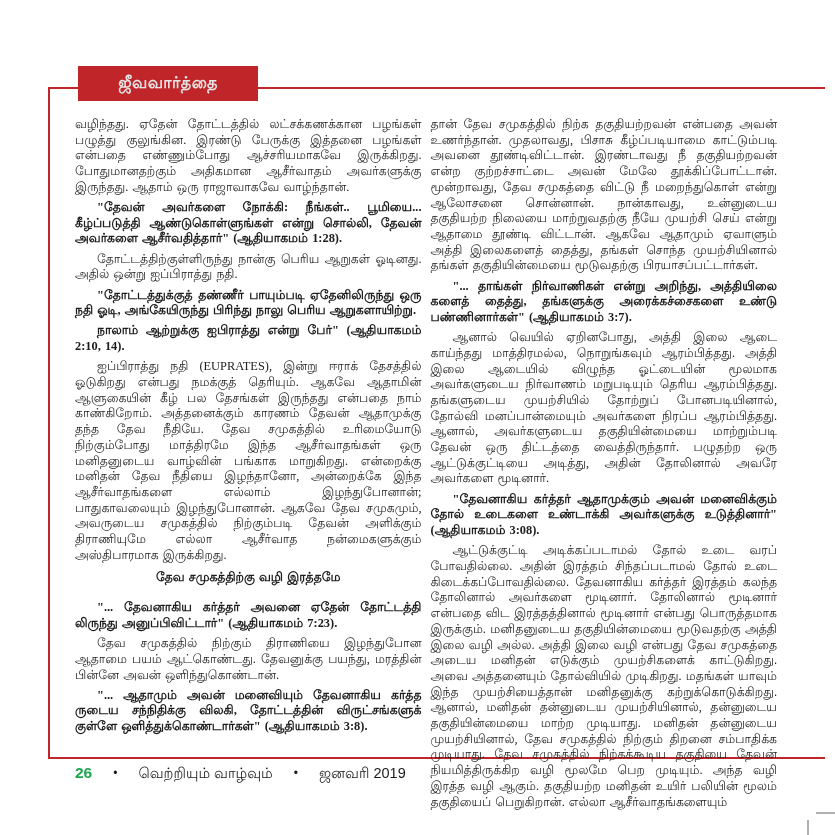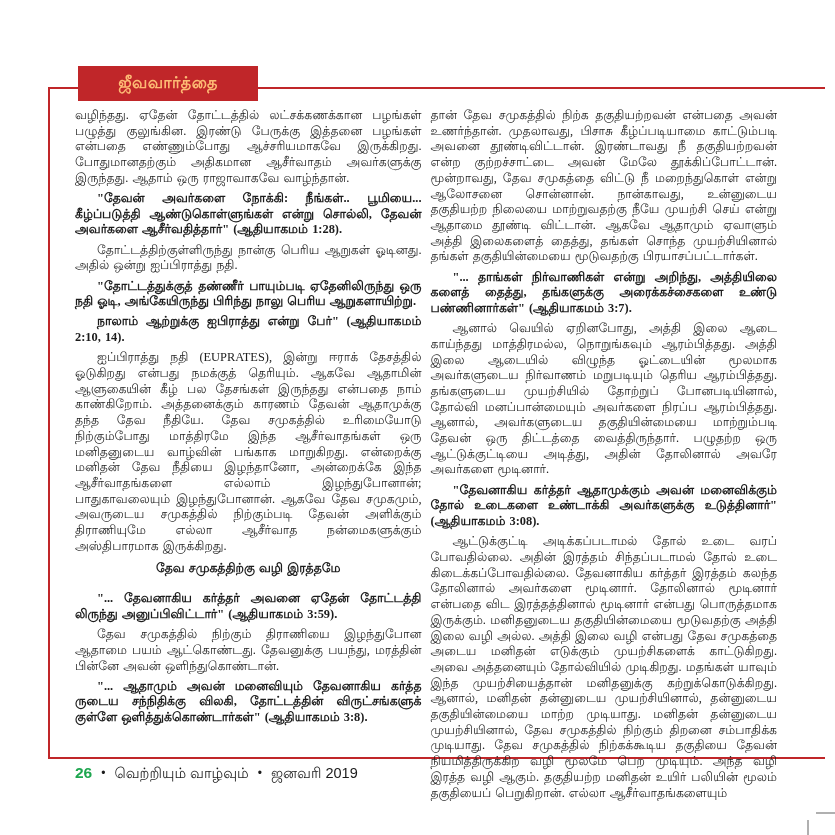--- a/index.html
+++ b/index.html
@@ -16,48 +16,48 @@
   }
   .page{
     position:relative;width:835px;height:835px;background:#ffffff;overflow:hidden;
   }
   
   .frame-top{position:absolute;left:48px;top:87px;width:777px;height:2px;background:var(--accent);}
   .frame-left{position:absolute;left:48px;top:87px;width:2px;height:672px;background:var(--accent);}
   .frame-bottom{position:absolute;left:48px;top:757px;width:777px;height:2px;background:var(--accent);}
   .header-box{
     position:absolute;left:78px;top:66px;width:180px;height:35px;
-    background:var(--accent);color:#fdba74;
+    background:var(--accent);color:#e5e5e5;
     display:flex;align-items:center;justify-content:center;
     font-weight:bold;font-size:16px;letter-spacing:.5px;
     font-family:"Liberation Sans","DejaVu Sans",sans-serif;
   }
   .content{
     position:absolute;left:75px;top:106px;width:702px;height:645px;
     display:flex;gap:9px;
   }
   .col{flex:1 1 0;min-width:0;}
   .col p{
     text-align:justify;
     font-size:12.4px;line-height:15.7px;
     margin-top:4.5px;
     word-spacing:1px;
   }
-  .col p:first-child{margin-top:2px;}
+  .col p:first-child{margin-top:11px;}
   .indent{text-indent:22px;}
   .quote{font-weight:bold;text-indent:22px;}
   .quote .ref{font-weight:bold;}
   .heading{
     font-weight:bold;text-align:center !important;
     margin-top:7px !important;margin-bottom:14px;
     font-size:12.8px;
   }
   .footer{
     position:absolute;left:75px;top:764px;width:560px;
-    display:flex;align-items:baseline;gap:9px;
+    display:flex;align-items:baseline;gap:21px;
     font-family:"Liberation Sans","DejaVu Sans",sans-serif;
     font-size:14.5px;color:#1b1b1b;
   }
   .page-num{color:var(--green);font-weight:bold;font-size:15.5px;}
   .bullet{font-size:12px;position:relative;top:-1px;}
   .cropmark-h{position:absolute;left:816px;top:812px;width:19px;height:1.5px;background:#b0b0b0;}
   .cropmark-v{position:absolute;left:807px;top:820px;width:1.5px;height:15px;background:#b0b0b0;}
 </style>
 </head>
 <body>
@@ -75,21 +75,21 @@
   <div class="content">
 
     <div class="col">
       <p>வழிந்தது. ஏதேன் தோட்டத்தில் லட்சக்கணக்கான பழங்கள் பழுத்து குலுங்கின. இரண்டு பேருக்கு இத்தனை பழங்கள் என்பதை எண்ணும்போது ஆச்சரியமாகவே இருக்கிறது. போதுமானதற்கும் அதிகமான ஆசீர்வாதம் அவர்களுக்கு இருந்தது. ஆதாம் ஒரு ராஜாவாகவே வாழ்ந்தான்.</p>
       <p class="quote"><span>"தேவன் அவர்களை நோக்கி: நீங்கள்.. பூமியை... கீழ்ப்படுத்தி ஆண்டுகொள்ளுங்கள் என்று சொல்லி, தேவன் அவர்களை ஆசீர்வதித்தார்"</span> <span class="ref">(ஆதியாகமம் 1:28).</span></p>
       <p class="indent">தோட்டத்திற்குள்ளிருந்து நான்கு பெரிய ஆறுகள் ஓடினது. அதில் ஒன்று ஐப்பிராத்து நதி.</p>
       <p class="quote"><span>"தோட்டத்துக்குத் தண்ணீர் பாயும்படி ஏதேனிலிருந்து ஒரு நதி ஓடி, அங்கேயிருந்து பிரிந்து நாலு பெரிய ஆறுகளாயிற்று.</span></p>
       <p class="quote"><span>நாலாம் ஆற்றுக்கு ஐபிராத்து என்று பேர்"</span> <span class="ref">(ஆதியாகமம் 2:10, 14).</span></p>
       <p class="indent">ஐப்பிராத்து நதி (EUPRATES), இன்று ஈராக் தேசத்தில் ஓடுகிறது என்பது நமக்குத் தெரியும். ஆகவே ஆதாமின் ஆளுகையின் கீழ் பல தேசங்கள் இருந்தது என்பதை நாம் காண்கிறோம். அத்தனைக்கும் காரணம் தேவன் ஆதாமுக்கு தந்த தேவ நீதியே. தேவ சமுகத்தில் உரிமையோடு நிற்கும்போது மாத்திரமே இந்த ஆசீர்வாதங்கள் ஒரு மனிதனுடைய வாழ்வின் பங்காக மாறுகிறது. என்றைக்கு மனிதன் தேவ நீதியை இழந்தானோ, அன்றைக்கே இந்த ஆசீர்வாதங்களை எல்லாம் இழந்துபோனான்; பாதுகாவலையும் இழந்துபோனான். ஆகவே தேவ சமுகமும், அவருடைய சமுகத்தில் நிற்கும்படி தேவன் அளிக்கும் திராணியுமே எல்லா ஆசீர்வாத நன்மைகளுக்கும் அஸ்திபாரமாக இருக்கிறது.</p>
       <p class="heading">தேவ சமுகத்திற்கு வழி இரத்தமே</p>
-      <p class="quote"><span>"... தேவனாகிய கர்த்தர் அவனை ஏதேன் தோட்டத்தி லிருந்து அனுப்பிவிட்டார்"</span> <span class="ref">(ஆதியாகமம் 3:59).</span></p>
+      <p class="quote"><span>"... தேவனாகிய கர்த்தர் அவனை ஏதேன் தோட்டத்தி லிருந்து அனுப்பிவிட்டார்"</span> <span class="ref">(ஆதியாகமம் 7:23).</span></p>
       <p class="indent">தேவ சமுகத்தில் நிற்கும் திராணியை இழந்துபோன ஆதாமை பயம் ஆட்கொண்டது. தேவனுக்கு பயந்து, மரத்தின் பின்னே அவன் ஒளிந்துகொண்டான்.</p>
       <p class="quote"><span>"... ஆதாமும் அவன் மனைவியும் தேவனாகிய கர்த்த ருடைய சந்நிதிக்கு விலகி, தோட்டத்தின் விருட்சங்களுக் குள்ளே ஒளித்துக்கொண்டார்கள்"</span> <span class="ref">(ஆதியாகமம் 3:8).</span></p>
     </div>
 
     <div class="col">
       <p>தான் தேவ சமுகத்தில் நிற்க தகுதியற்றவன் என்பதை அவன் உணர்ந்தான். முதலாவது, பிசாசு கீழ்ப்படியாமை காட்டும்படி அவனை தூண்டிவிட்டான். இரண்டாவது நீ தகுதியற்றவன் என்ற குற்றச்சாட்டை அவன் மேலே தூக்கிப்போட்டான். மூன்றாவது, தேவ சமுகத்தை விட்டு நீ மறைந்துகொள் என்று ஆலோசனை சொன்னான். நான்காவது, உன்னுடைய தகுதியற்ற நிலையை மாற்றுவதற்கு நீயே முயற்சி செய் என்று ஆதாமை தூண்டி விட்டான். ஆகவே ஆதாமும் ஏவாளும் அத்தி இலைகளைத் தைத்து, தங்கள் சொந்த முயற்சியினால் தங்கள் தகுதியின்மையை மூடுவதற்கு பிரயாசப்பட்டார்கள்.</p>
       <p class="quote"><span>"... தாங்கள் நிர்வாணிகள் என்று அறிந்து, அத்தியிலை களைத் தைத்து, தங்களுக்கு அரைக்கச்சைகளை உண்டு பண்ணினார்கள்"</span> <span class="ref">(ஆதியாகமம் 3:7).</span></p>
       <p class="indent">ஆனால் வெயில் ஏறினபோது, அத்தி இலை ஆடை காய்ந்தது மாத்திரமல்ல, நொறுங்கவும் ஆரம்பித்தது. அத்தி இலை ஆடையில் விழுந்த ஓட்டையின் மூலமாக அவர்களுடைய நிர்வாணம் மறுபடியும் தெரிய ஆரம்பித்தது. தங்களுடைய முயற்சியில் தோற்றுப் போனபடியினால், தோல்வி மனப்பான்மையும் அவர்களை நிரப்ப ஆரம்பித்தது. ஆனால், அவர்களுடைய தகுதியின்மையை மாற்றும்படி தேவன் ஒரு திட்டத்தை வைத்திருந்தார். பழுதற்ற ஒரு ஆட்டுக்குட்டியை அடித்து, அதின் தோலினால் அவரே அவர்களை மூடினார்.</p>
       <p class="quote"><span>"தேவனாகிய கர்த்தர் ஆதாமுக்கும் அவன் மனைவிக்கும் தோல் உடைகளை உண்டாக்கி அவர்களுக்கு உடுத்தினார்"</span> <span class="ref">(ஆதியாகமம் 3:08).</span></p>
       <p class="indent">ஆட்டுக்குட்டி அடிக்கப்படாமல் தோல் உடை வரப் போவதில்லை. அதின் இரத்தம் சிந்தப்படாமல் தோல் உடை கிடைக்கப்போவதில்லை. தேவனாகிய கர்த்தர் இரத்தம் கலந்த தோலினால் அவர்களை மூடினார். தோலினால் மூடினார் என்பதை விட இரத்தத்தினால் மூடினார் என்பது பொருத்தமாக இருக்கும். மனிதனுடைய தகுதியின்மையை மூடுவதற்கு அத்தி இலை வழி அல்ல. அத்தி இலை வழி என்பது தேவ சமுகத்தை அடைய மனிதன் எடுக்கும் முயற்சிகளைக் காட்டுகிறது. அவை அத்தனையும் தோல்வியில் முடிகிறது. மதங்கள் யாவும் இந்த முயற்சியைத்தான் மனிதனுக்கு கற்றுக்கொடுக்கிறது. ஆனால், மனிதன் தன்னுடைய முயற்சியினால், தன்னுடைய தகுதியின்மையை மாற்ற முடியாது. மனிதன் தன்னுடைய முயற்சியினால், தேவ சமுகத்தில் நிற்கும் திறனை சம்பாதிக்க முடியாது. தேவ சமுகத்தில் நிற்கக்கூடிய தகுதியை தேவன் நியமித்திருக்கிற வழி மூலமே பெற முடியும். அந்த வழி இரத்த வழி ஆகும். தகுதியற்ற மனிதன் உயிர் பலியின் மூலம் தகுதியைப் பெறுகிறான். எல்லா ஆசீர்வாதங்களையும்</p>

